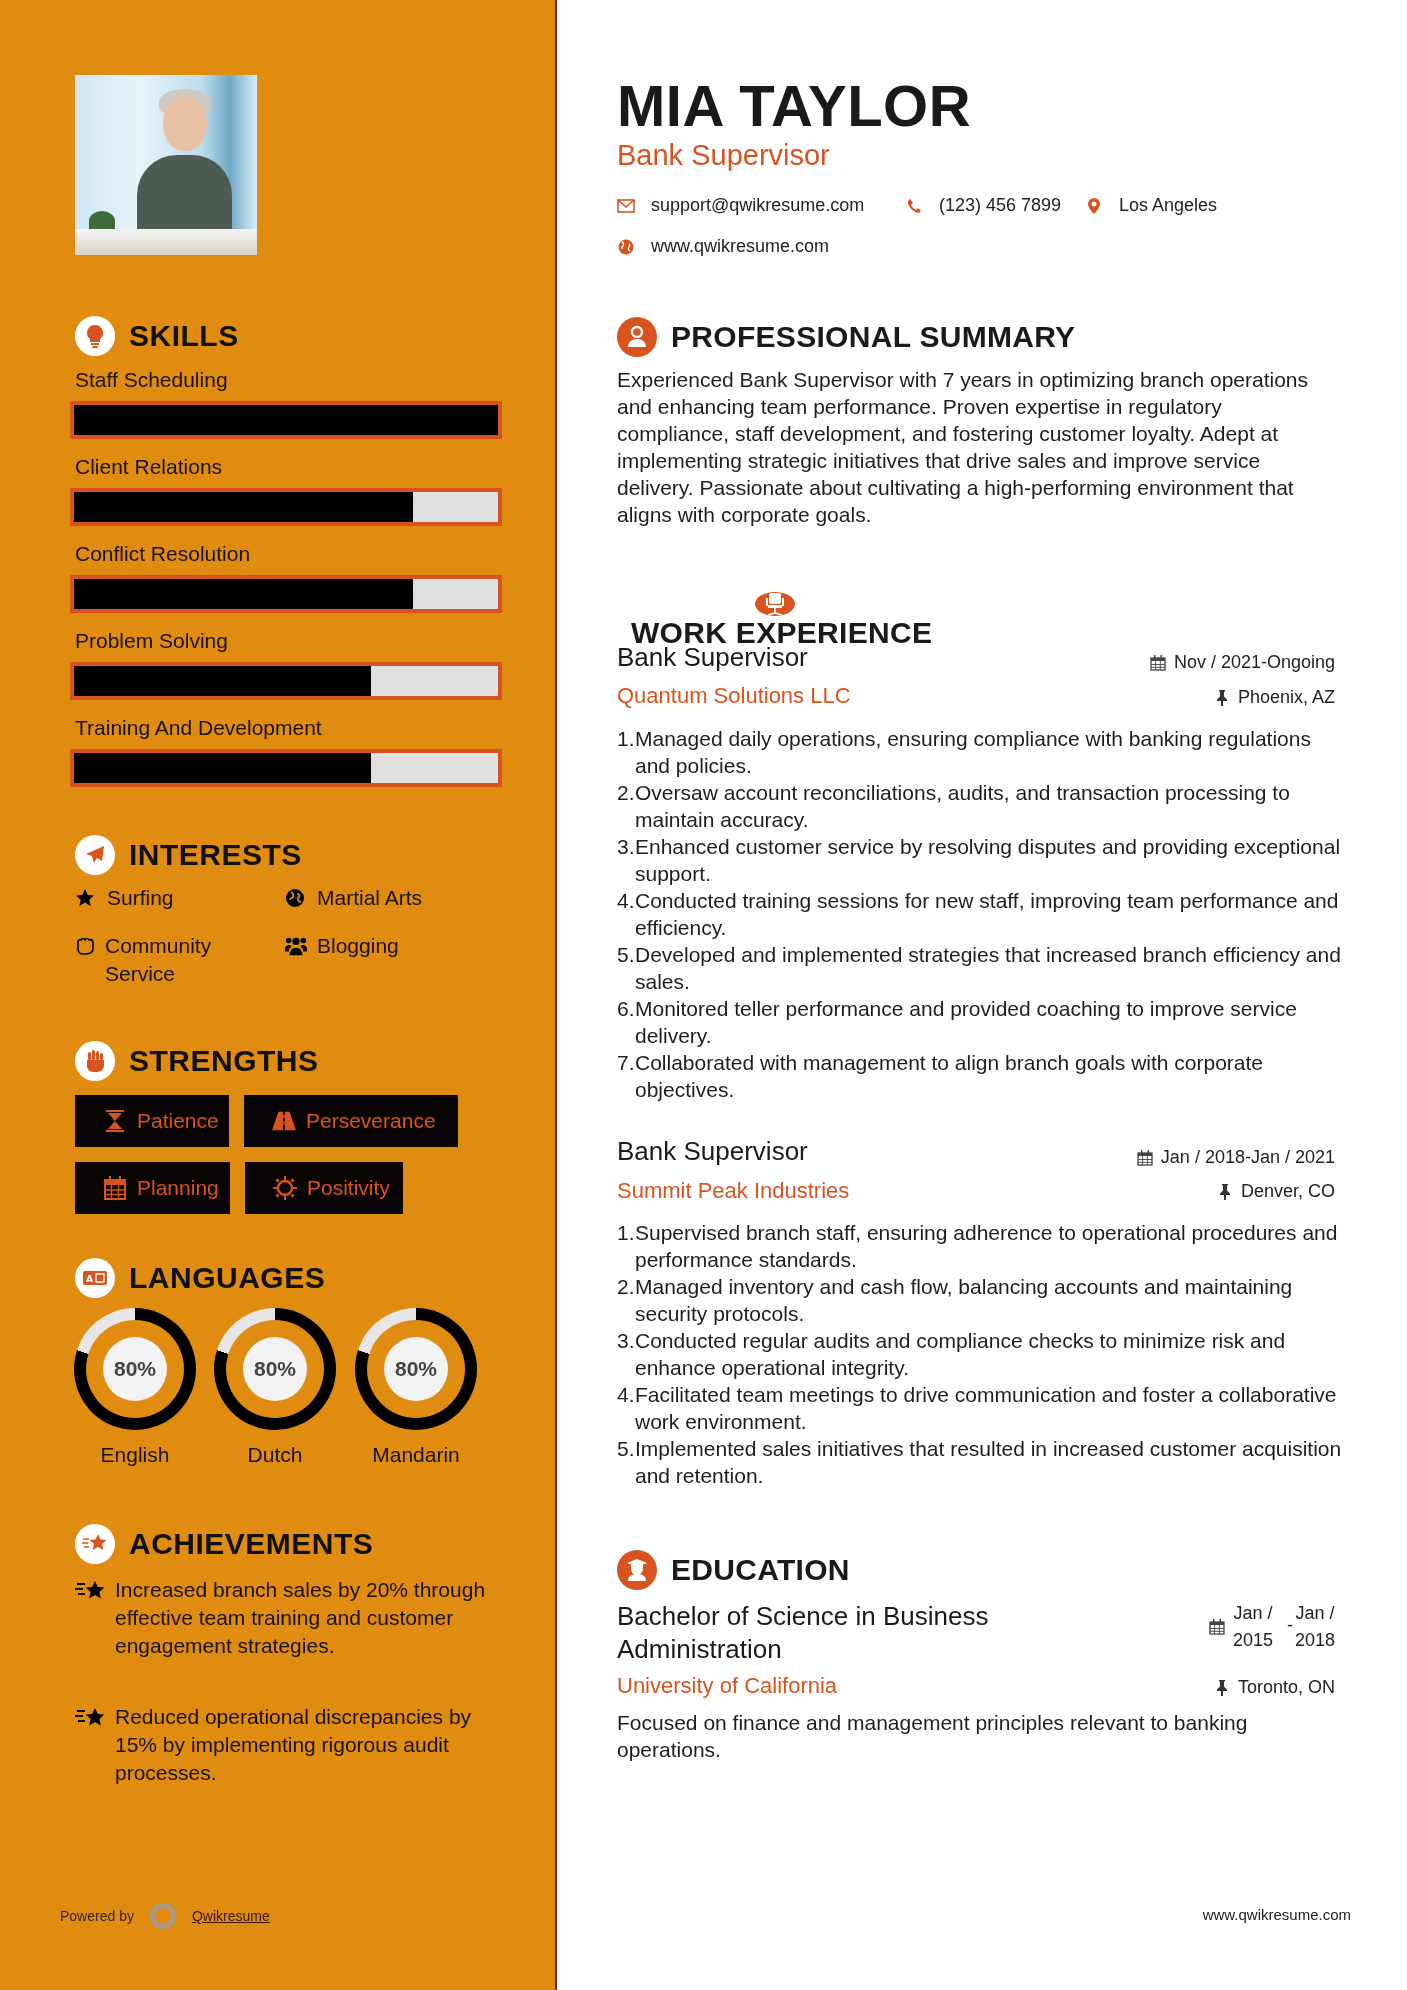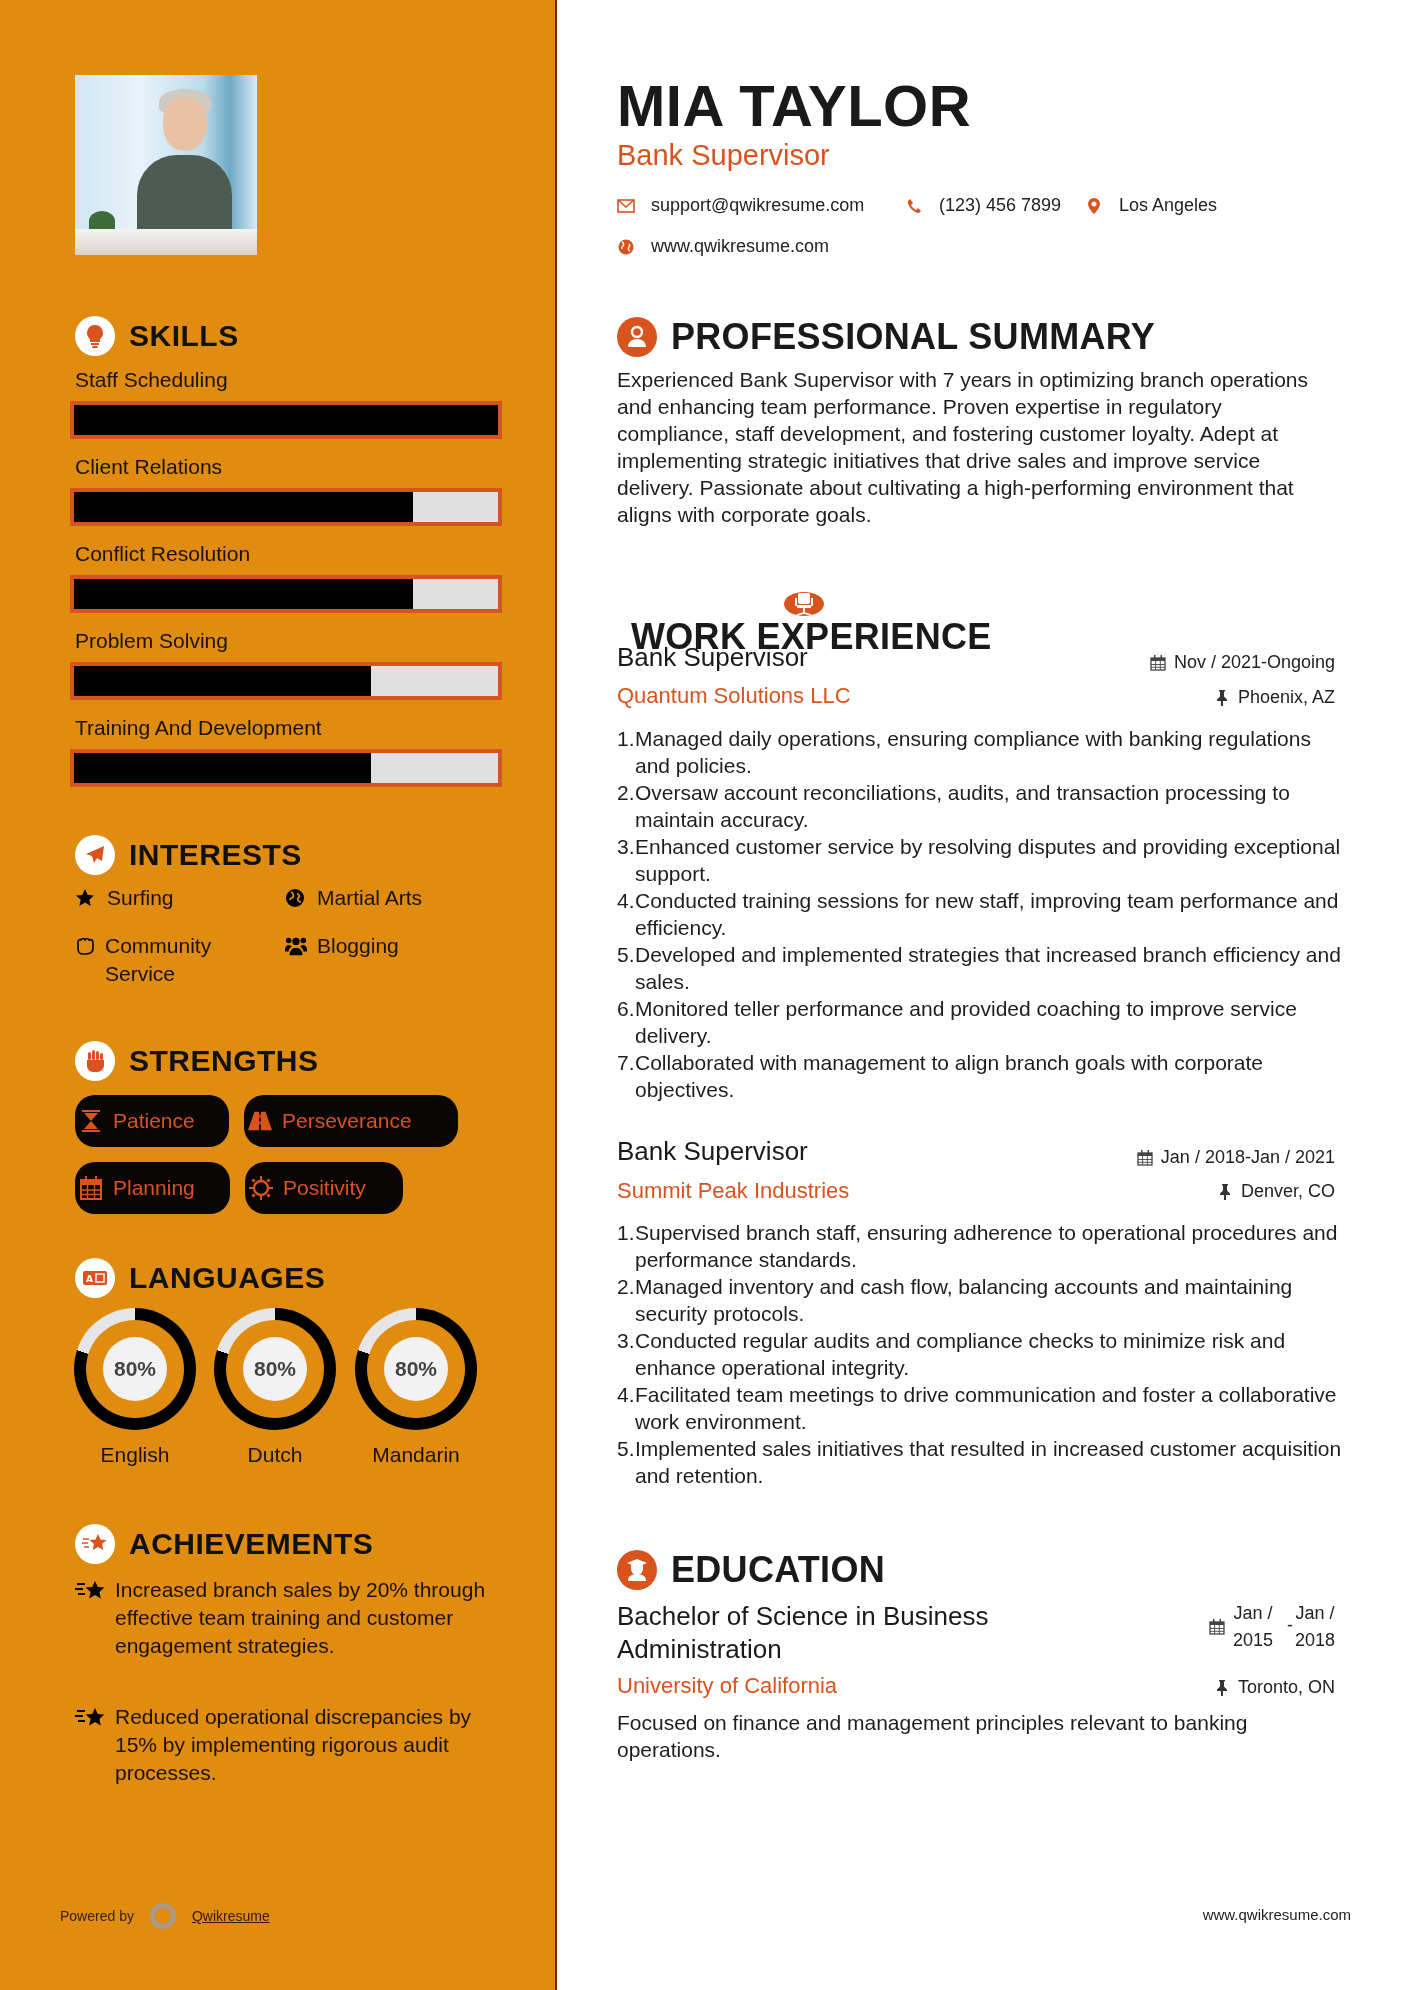--- a/index.html
+++ b/index.html
@@ -25,21 +25,21 @@
   
   .skill-label { position: absolute; left: 75px; font-size: 21px; color: #1a1208; }
   .skill-bar { position: absolute; left: 70px; width: 432px; height: 38px; border: 4px solid #d9531e; background: #e0e0e0; }
   .skill-bar .fill { height: 100%; background: #000000; }
 
   
   .interest { position: absolute; display: flex; align-items: flex-start; font-size: 21px; color: #1a1208; line-height: 28px; }
   .interest .ii { width: 22px; height: 28px; display: flex; align-items: center; justify-content: flex-start; margin-right: 10px; }
 
   
-  .pill { position: absolute; height: 52px; background: #0a0606; display: flex; align-items: center; padding-left: 4px; color: #d9531e; font-size: 21px; border-radius: 20px; }
+  .pill { position: absolute; height: 52px; background: #0a0606; display: flex; align-items: center; padding-left: 28px; color: #d9531e; font-size: 21px; }
   .pill .pi { width: 24px; height: 24px; margin-right: 10px; display: flex; align-items: center; justify-content: center; }
 
   
   .ring { position: absolute; width: 122px; height: 122px; border-radius: 50%; }
   .ring .hole { position: absolute; left: 12px; top: 12px; width: 98px; height: 98px; border-radius: 50%; background: #e08c10; }
   .ring .inner { position: absolute; left: 29px; top: 29px; width: 64px; height: 64px; border-radius: 50%; background: #f2f2f2; display: flex; align-items: center; justify-content: center; font-size: 21px; font-weight: bold; color: #444444; }
   .lang-label { position: absolute; width: 140px; text-align: center; font-size: 21px; color: #1a1208; }
 
   
   .ach { position: absolute; left: 75px; width: 420px; display: flex; }
@@ -51,21 +51,21 @@
   .powered a { color: #3a1606; text-decoration: underline; }
 
   
   .name { position: absolute; left: 60px; top: 72px; font-size: 58px; font-weight: bold; color: #1a1a1a; letter-spacing: 0.5px; }
   .title { position: absolute; left: 60px; top: 139px; font-size: 29px; color: #d9531e; }
   .contact { position: absolute; display: flex; align-items: center; font-size: 18px; color: #222222; }
   .contact .ci { width: 18px; height: 18px; margin-right: 16px; display: flex; align-items: center; justify-content: center; }
 
   .mh { position: absolute; left: 60px; display: flex; align-items: center; height: 42px; }
   .mh .ic { width: 40px; height: 40px; border-radius: 50%; background: #d9531e; display: flex; align-items: center; justify-content: center; }
-  .mh .tx { margin-left: 14px; font-size: 36px; font-weight: bold; color: #1a1a1a; letter-spacing: 0.3px; }
+  .mh .tx { margin-left: 14px; font-size: 30px; font-weight: bold; color: #1a1a1a; letter-spacing: 0.3px; }
 
   .para { position: absolute; left: 60px; width: 720px; font-size: 21px; line-height: 27px; color: #1e1e1e; }
 
   .job-title { position: absolute; left: 60px; font-size: 26px; color: #1a1a1a; }
   .job-company { position: absolute; left: 60px; font-size: 22px; color: #d9531e; }
   .job-meta { position: absolute; right: 72px; display: flex; align-items: center; font-size: 18px; color: #222222; }
   .job-meta .mi { width: 16px; height: 16px; margin-right: 8px; display: flex; align-items: center; justify-content: center; }
 
   .job-list { position: absolute; left: 60px; width: 730px; list-style: none; font-size: 21px; line-height: 27px; color: #1e1e1e; }
   .job-list li { display: flex; }

